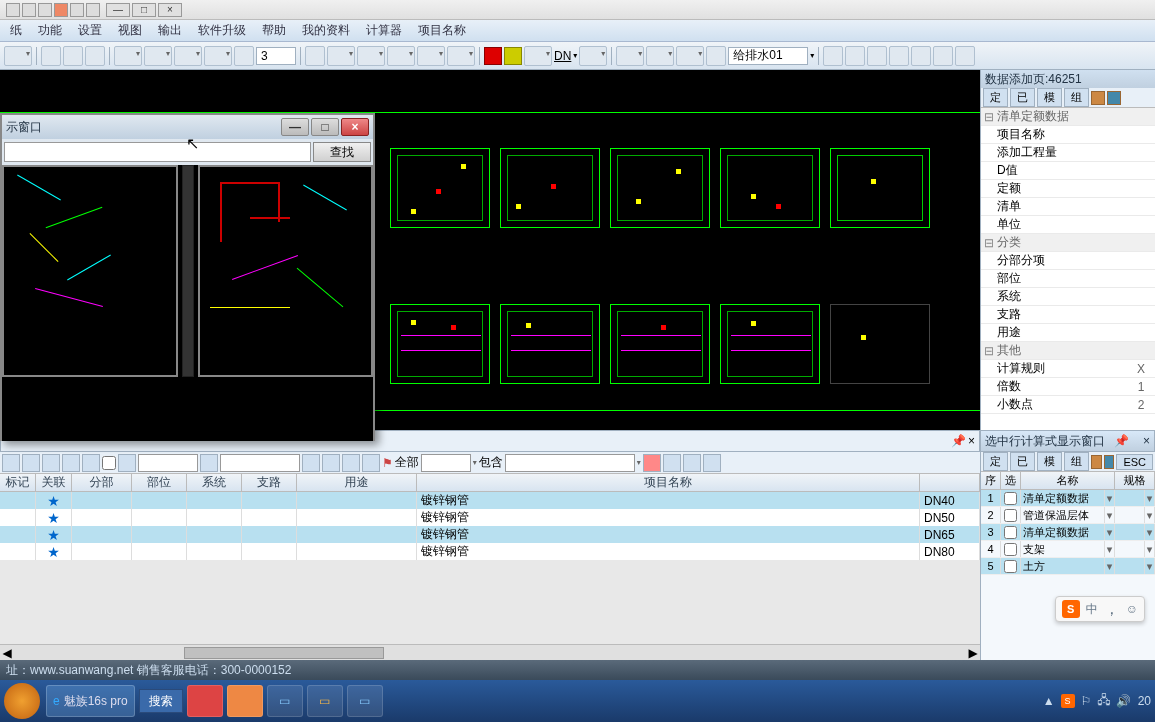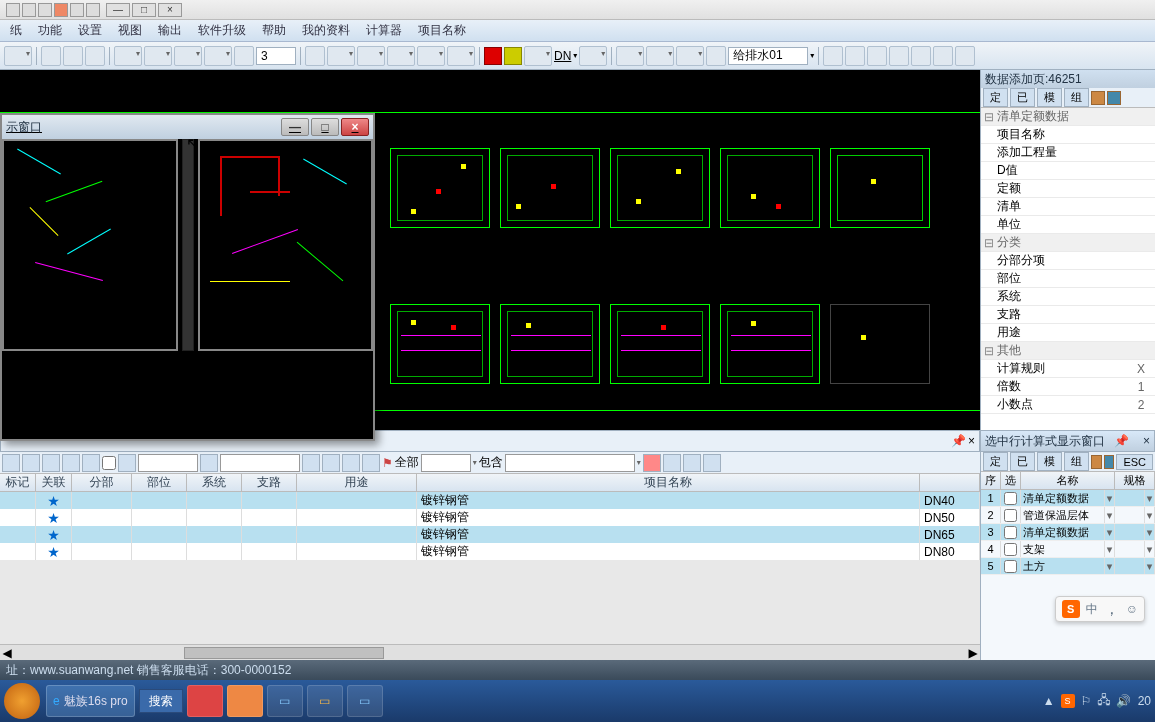--- a/index.html
+++ b/index.html
@@ -31,21 +31,21 @@
 .green-line2 { position:absolute; left:0; right:0; top:340px; height:1px; background:#0f0; }
 .thumb-row { position:absolute; left:390px; display:flex; gap:10px; }
 .thumb-row.r1 { top:78px; }
 .thumb-row.r2 { top:234px; }
 .thumb { width:100px; height:80px; border:1px solid #0f0; background:#000; position:relative; }
 .thumb-inner { position:absolute; inset:6px; border:1px solid #0a0; }
 .thumb .dot-y { position:absolute; width:5px; height:5px; background:#ff0; }
 .thumb .dot-r { position:absolute; width:5px; height:5px; background:#f00; }
 .thumb .line-m { position:absolute; background:#f0f; }
 
-.popup { position:absolute; left:0; top:113px; width:375px; height:328px; background:#000; border:2px solid #888; box-shadow:4px 4px 8px rgba(0,0,0,0.4); z-index:50;text-decoration:underline; }
+.popup { position:absolute; left:0; top:113px; width:375px; height:328px; background:#000; border:2px solid #888; box-shadow:4px 4px 8px rgba(0,0,0,0.4); z-index:50; }
 .popup-title { height:24px; background:linear-gradient(#e0e8f0,#c0d0e0); display:flex; align-items:center; padding:0 4px; color:#234; }
 .popup-title .ptxt { flex:1; }
 .popup-title .pbtn { width:28px; height:18px; background:linear-gradient(#e88,#c44); border:1px solid #822; margin-left:2px; display:flex; align-items:center; justify-content:center; color:#fff; font-weight:bold; border-radius:2px; }
 .popup-title .pbtn.gray { background:linear-gradient(#ddd,#bbb); border-color:#888; color:#333; }
 .popup-search { height:26px; background:#e0e8f0; display:flex; align-items:center; padding:2px; }
 .popup-search input { flex:1; height:20px; border:1px solid #999; padding:0 4px; }
 .popup-search button { width:58px; height:20px; margin-left:2px; background:linear-gradient(#f0f0f0,#d0d0d0); border:1px solid #888; }
 .popup-body { height:212px; background:#000; display:flex; gap:4px; padding:0; }
 .pview { flex:1; border:2px solid #888; background:#000; position:relative; overflow:hidden; }
 .pline { position:absolute; }
@@ -348,20 +348,24 @@
       </div>
   </div>
 </div>
 
 <div class="popup">
   <div class="popup-title">
     <span class="ptxt">示窗口</span>
     <span class="pbtn gray">—</span>
     <span class="pbtn gray">□</span>
     <span class="pbtn">×</span>
+  </div>
+  <div class="popup-search">
+    <input value="" style="">
+    <button>查找</button>
   </div>
   <div class="popup-body">
     <div class="pview">
       <div class="pline" style="left:10px;top:20px;width:50px;height:1px;background:#0ff;transform:rotate(30deg)"></div>
       <div class="pline" style="left:40px;top:50px;width:60px;height:1px;background:#0f0;transform:rotate(-20deg)"></div>
       <div class="pline" style="left:20px;top:80px;width:40px;height:1px;background:#ff0;transform:rotate(45deg)"></div>
       <div class="pline" style="left:60px;top:100px;width:50px;height:1px;background:#0ff;transform:rotate(-30deg)"></div>
       <div class="pline" style="left:30px;top:130px;width:70px;height:1px;background:#f0f;transform:rotate(15deg)"></div>
     </div>
     <div style="width:12px;background:#222;display:flex;flex-direction:column">

